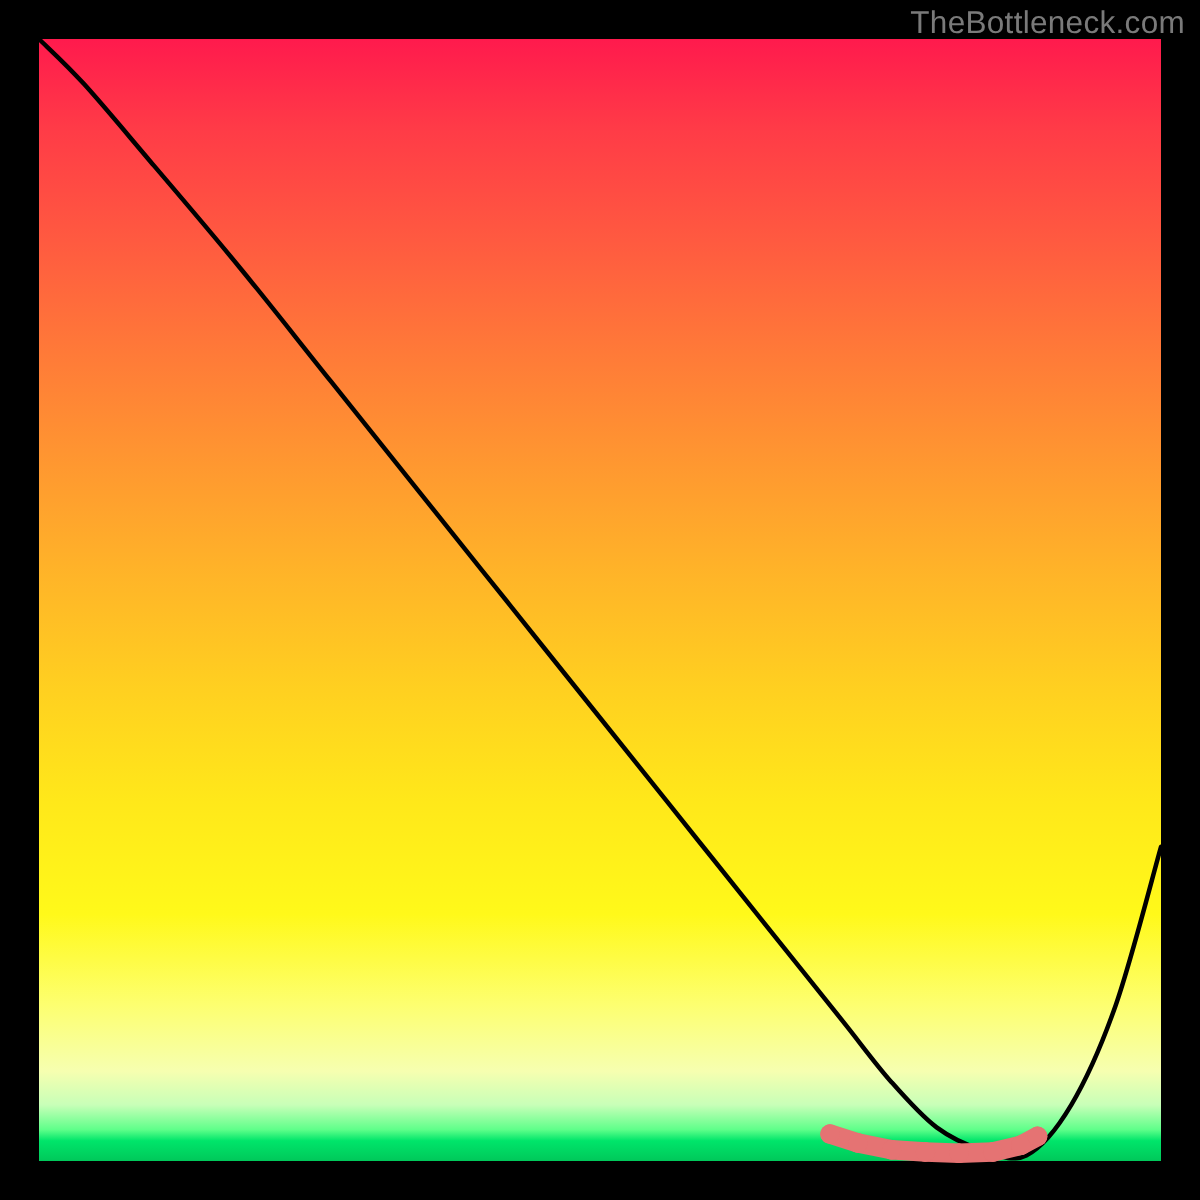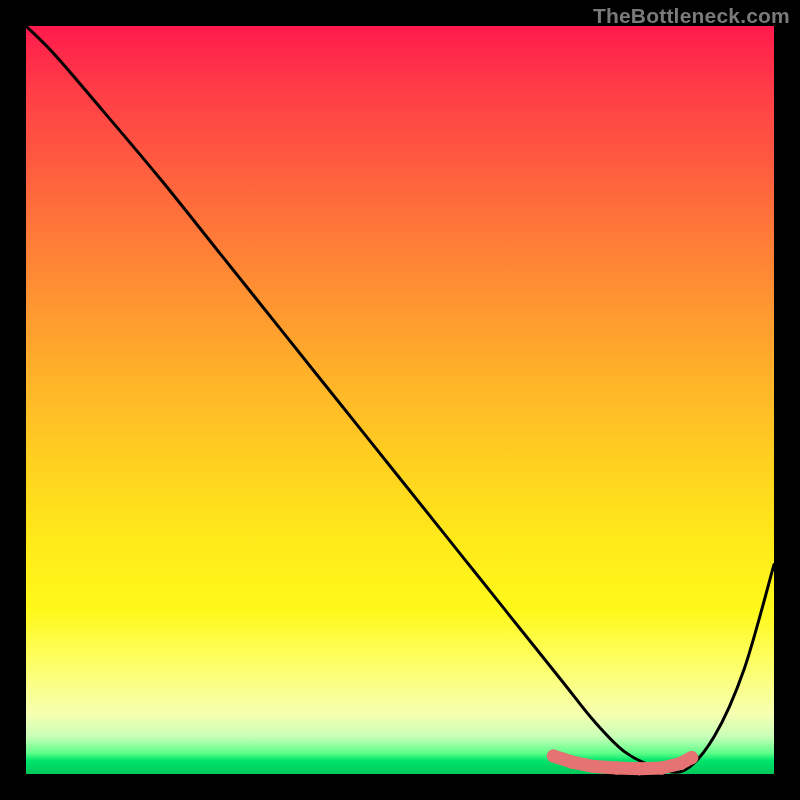--- a/index.html
+++ b/index.html
@@ -49,21 +49,21 @@
     width: 748px;
     height: 748px;
     overflow: visible;
   }
   .watermark {
     position: absolute;
     top: 4px;
     right: 10px;
     color: #7a7a7a;
     font-size: 21px;
-    font-weight: 700;
+    font-weight: 400;
     letter-spacing: 0.2px;
     user-select: none;
   }
 </style>
 </head>
 <body>
 
 <div class="frame">
   <div class="plot"></div>
   <svg class="curve" viewBox="0 0 748 748">

